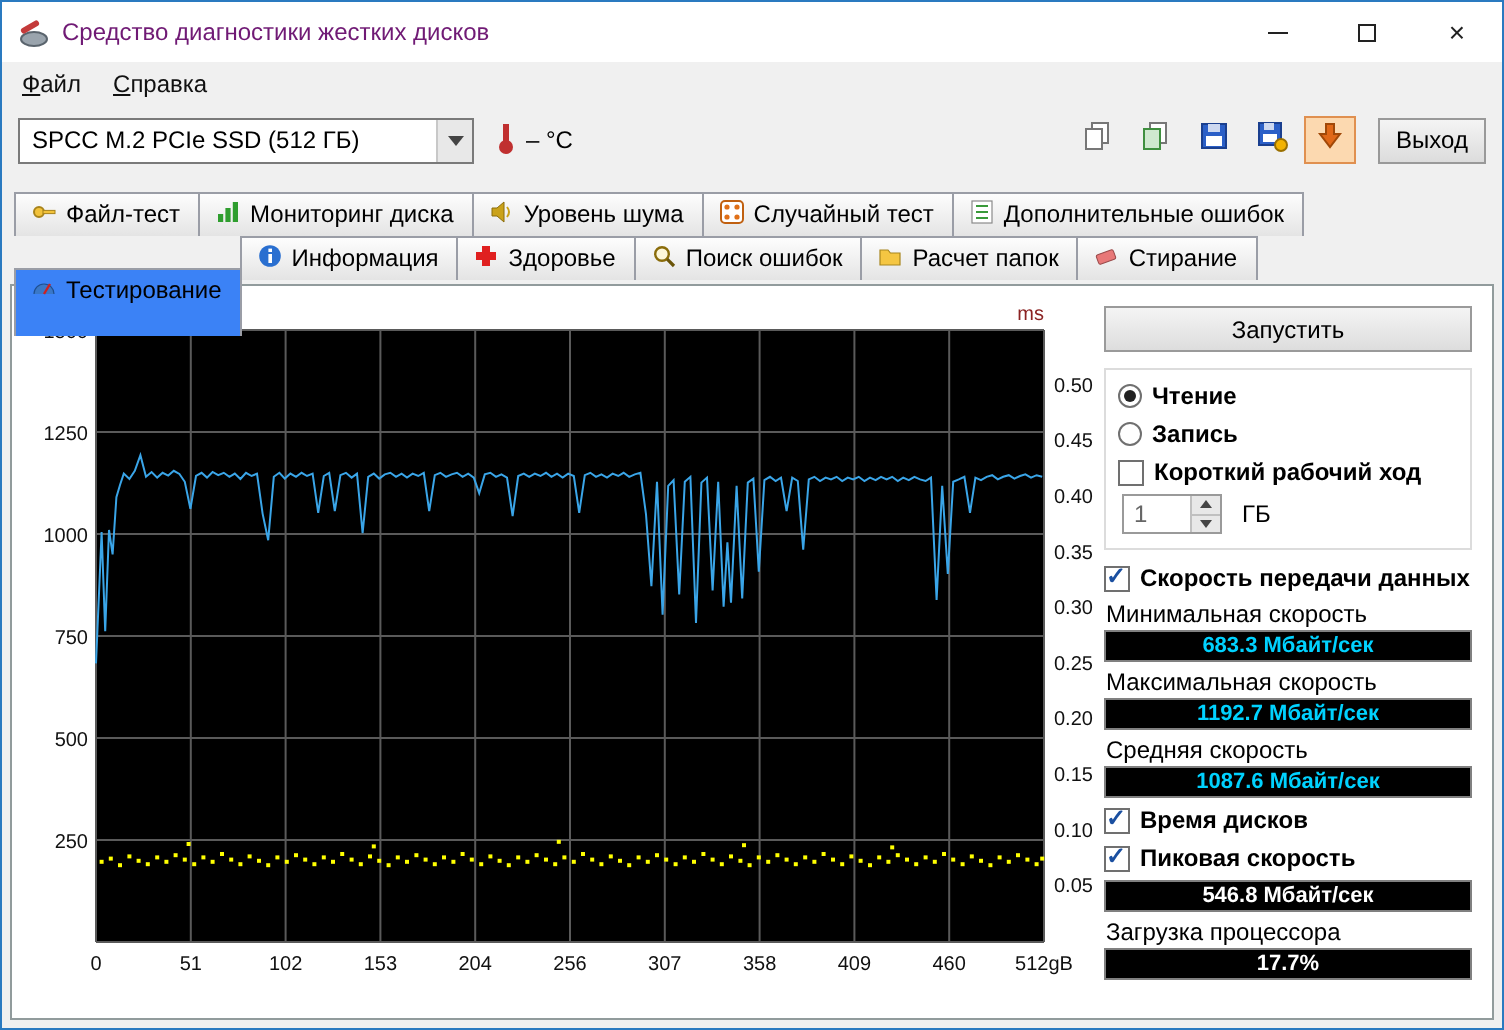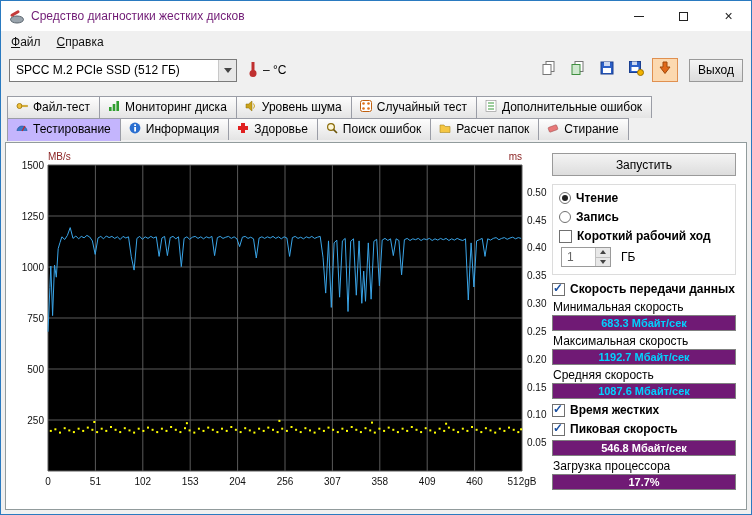--- a/index.html
+++ b/index.html
@@ -29,21 +29,21 @@
   .tool-right { margin-left:auto; display:flex; align-items:center; gap:3px; }
   .icon-btn { width:26px; height:24px; display:flex; align-items:center; justify-content:center; background:transparent; border:1px solid transparent; }
   .icon-btn.pressed { background:#fcd9b0; border:1px solid #e09050; }
   .exit-btn { margin-left:8px; width:54px; height:23px; background:linear-gradient(#f4f4f4,#dcdcdc); border:1px solid #999; font-size:12px; display:flex; align-items:center; justify-content:center; }
 
   
   .tabs-zone { padding:8px 4px 0 6px; background:#f0f0f0; }
   .tab-row { display:flex; }
   .tab { display:flex; gap:5px; padding:3px 9px 4px 8px; font-size:12px; border:1px solid #9a9da6; border-bottom:none; background:linear-gradient(#fdfdfd,#e4e4e4); white-space:nowrap; height:22px; }
   .tab + .tab { margin-left:-1px; }
-  .tab.active { background:#c4b5fd; height:23px; margin-bottom:-1px; z-index:2; position:relative; }
+  .tab.active { background:#3b82f6; height:34px; margin-bottom:-1px; z-index:2; position:relative;margin-top:16px; }
   .tab-icon { width:12px; height:12px; flex:none; display:inline-flex; }
 
   
   .content { position:absolute; left:4px; right:4px; top:141px; bottom:4px; background:#ffffff; border:1px solid #919b9c; display:flex; overflow:hidden; }
   .chart-wrap { width:544px; padding-top:6px; padding-left:2px; }
   #chart-svg text { font-size:10px; fill:#111; }
   #chart-svg text.axhdr { fill:#8b2323; font-size:10px; }
 
   
   .side { width:194px; padding:10px 8px 0 2px; font-size:12px; }
@@ -56,21 +56,21 @@
   .cbox.on::after { content:"✓"; position:absolute; left:0px; top:-3px; font-size:12px; font-weight:bold; color:#1a4fa0; }
   .spin-row { display:flex; align-items:center; gap:10px; margin:3px 0 1px 2px; }
   .spin-box { width:50px; height:20px; border:1px solid #9a9a9a; background:#fff; display:flex; }
   .spin-val { flex:1; display:flex; align-items:center; padding-left:5px; color:#666; font-size:12px; }
   .spin-btns { width:15px; display:flex; flex-direction:column; border-left:1px solid #c0c0c0; }
   .spin-btn { flex:1; background:#e8e8e8; display:flex; align-items:center; justify-content:center; }
   .spin-btn + .spin-btn { border-top:1px solid #c0c0c0; }
   .tri-up-s { width:0; height:0; border-left:3px solid transparent; border-right:3px solid transparent; border-bottom:4px solid #444; }
   .tri-down-s { width:0; height:0; border-left:3px solid transparent; border-right:3px solid transparent; border-top:4px solid #444; }
   .flabel { font-size:12px; margin:2px 0 1px 1px; height:14px; }
-  .vbox { height:16px; background:#701a75; border:1px solid #808080; display:flex; align-items:center; justify-content:center; font-size:11px; font-weight:bold; margin-bottom:3px; }
+  .vbox { height:16px; background:#000000; border:1px solid #808080; display:flex; align-items:center; justify-content:center; font-size:11px; font-weight:bold; margin-bottom:3px; }
   .vbox.cyan { color:#00d2ff; }
   .vbox.yellow { color:#ffff00; }
   .vbox.white { color:#ffffff; }
 </style>
 </head>
 <body>
 
 <div class="window">
 
   <div class="titlebar">
@@ -468,21 +468,21 @@
       <div class="vbox cyan">683.3 Мбайт/сек</div>
 
       <div class="flabel">Максимальная скорость</div>
       <div class="vbox cyan">1192.7 Мбайт/сек</div>
 
       <div class="flabel">Средняя скорость</div>
       <div class="vbox cyan">1087.6 Мбайт/сек</div>
 
       <div class="check" style="margin-top:3px">
         <span class="cbox on"></span>
-        <span>Время жестких</span>
+        <span>Время дисков</span>
       </div>
 
       <div class="check">
         <span class="cbox on"></span>
         <span>Пиковая скорость</span>
       </div>
       <div class="vbox white">546.8 Мбайт/сек</div>
 
       <div class="flabel">Загрузка процессора</div>
       <div class="vbox white">17.7%</div>

